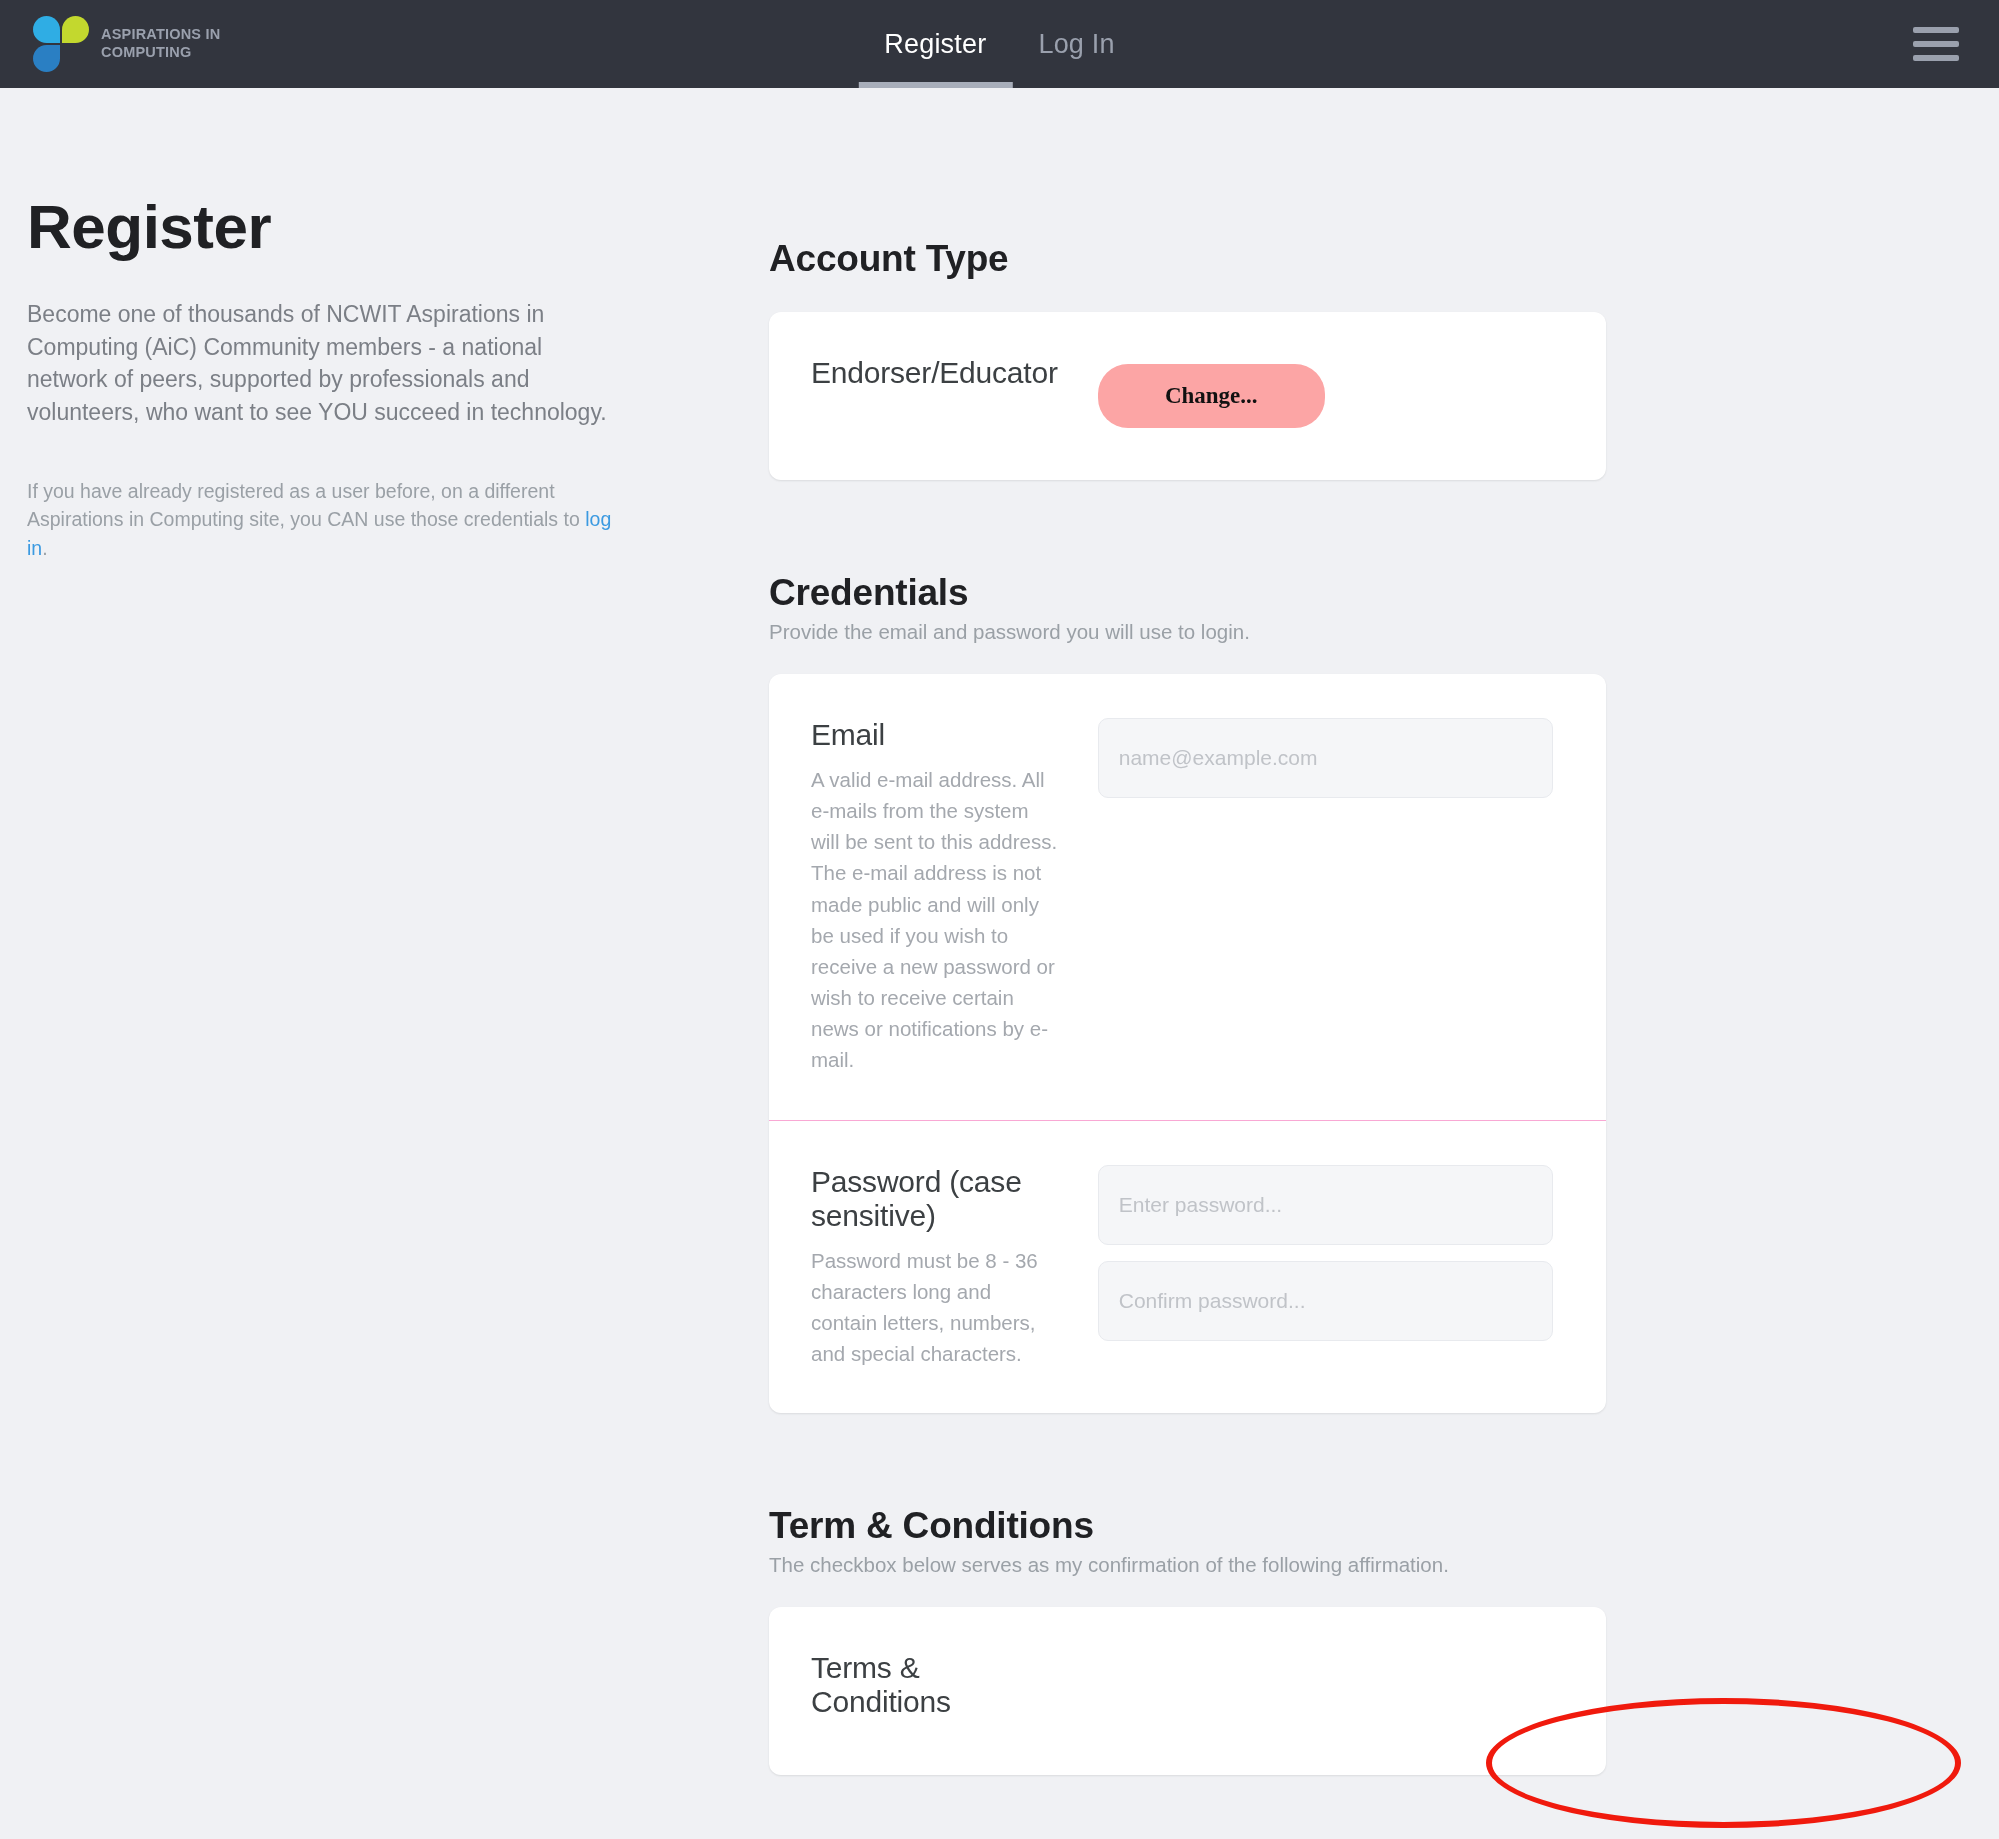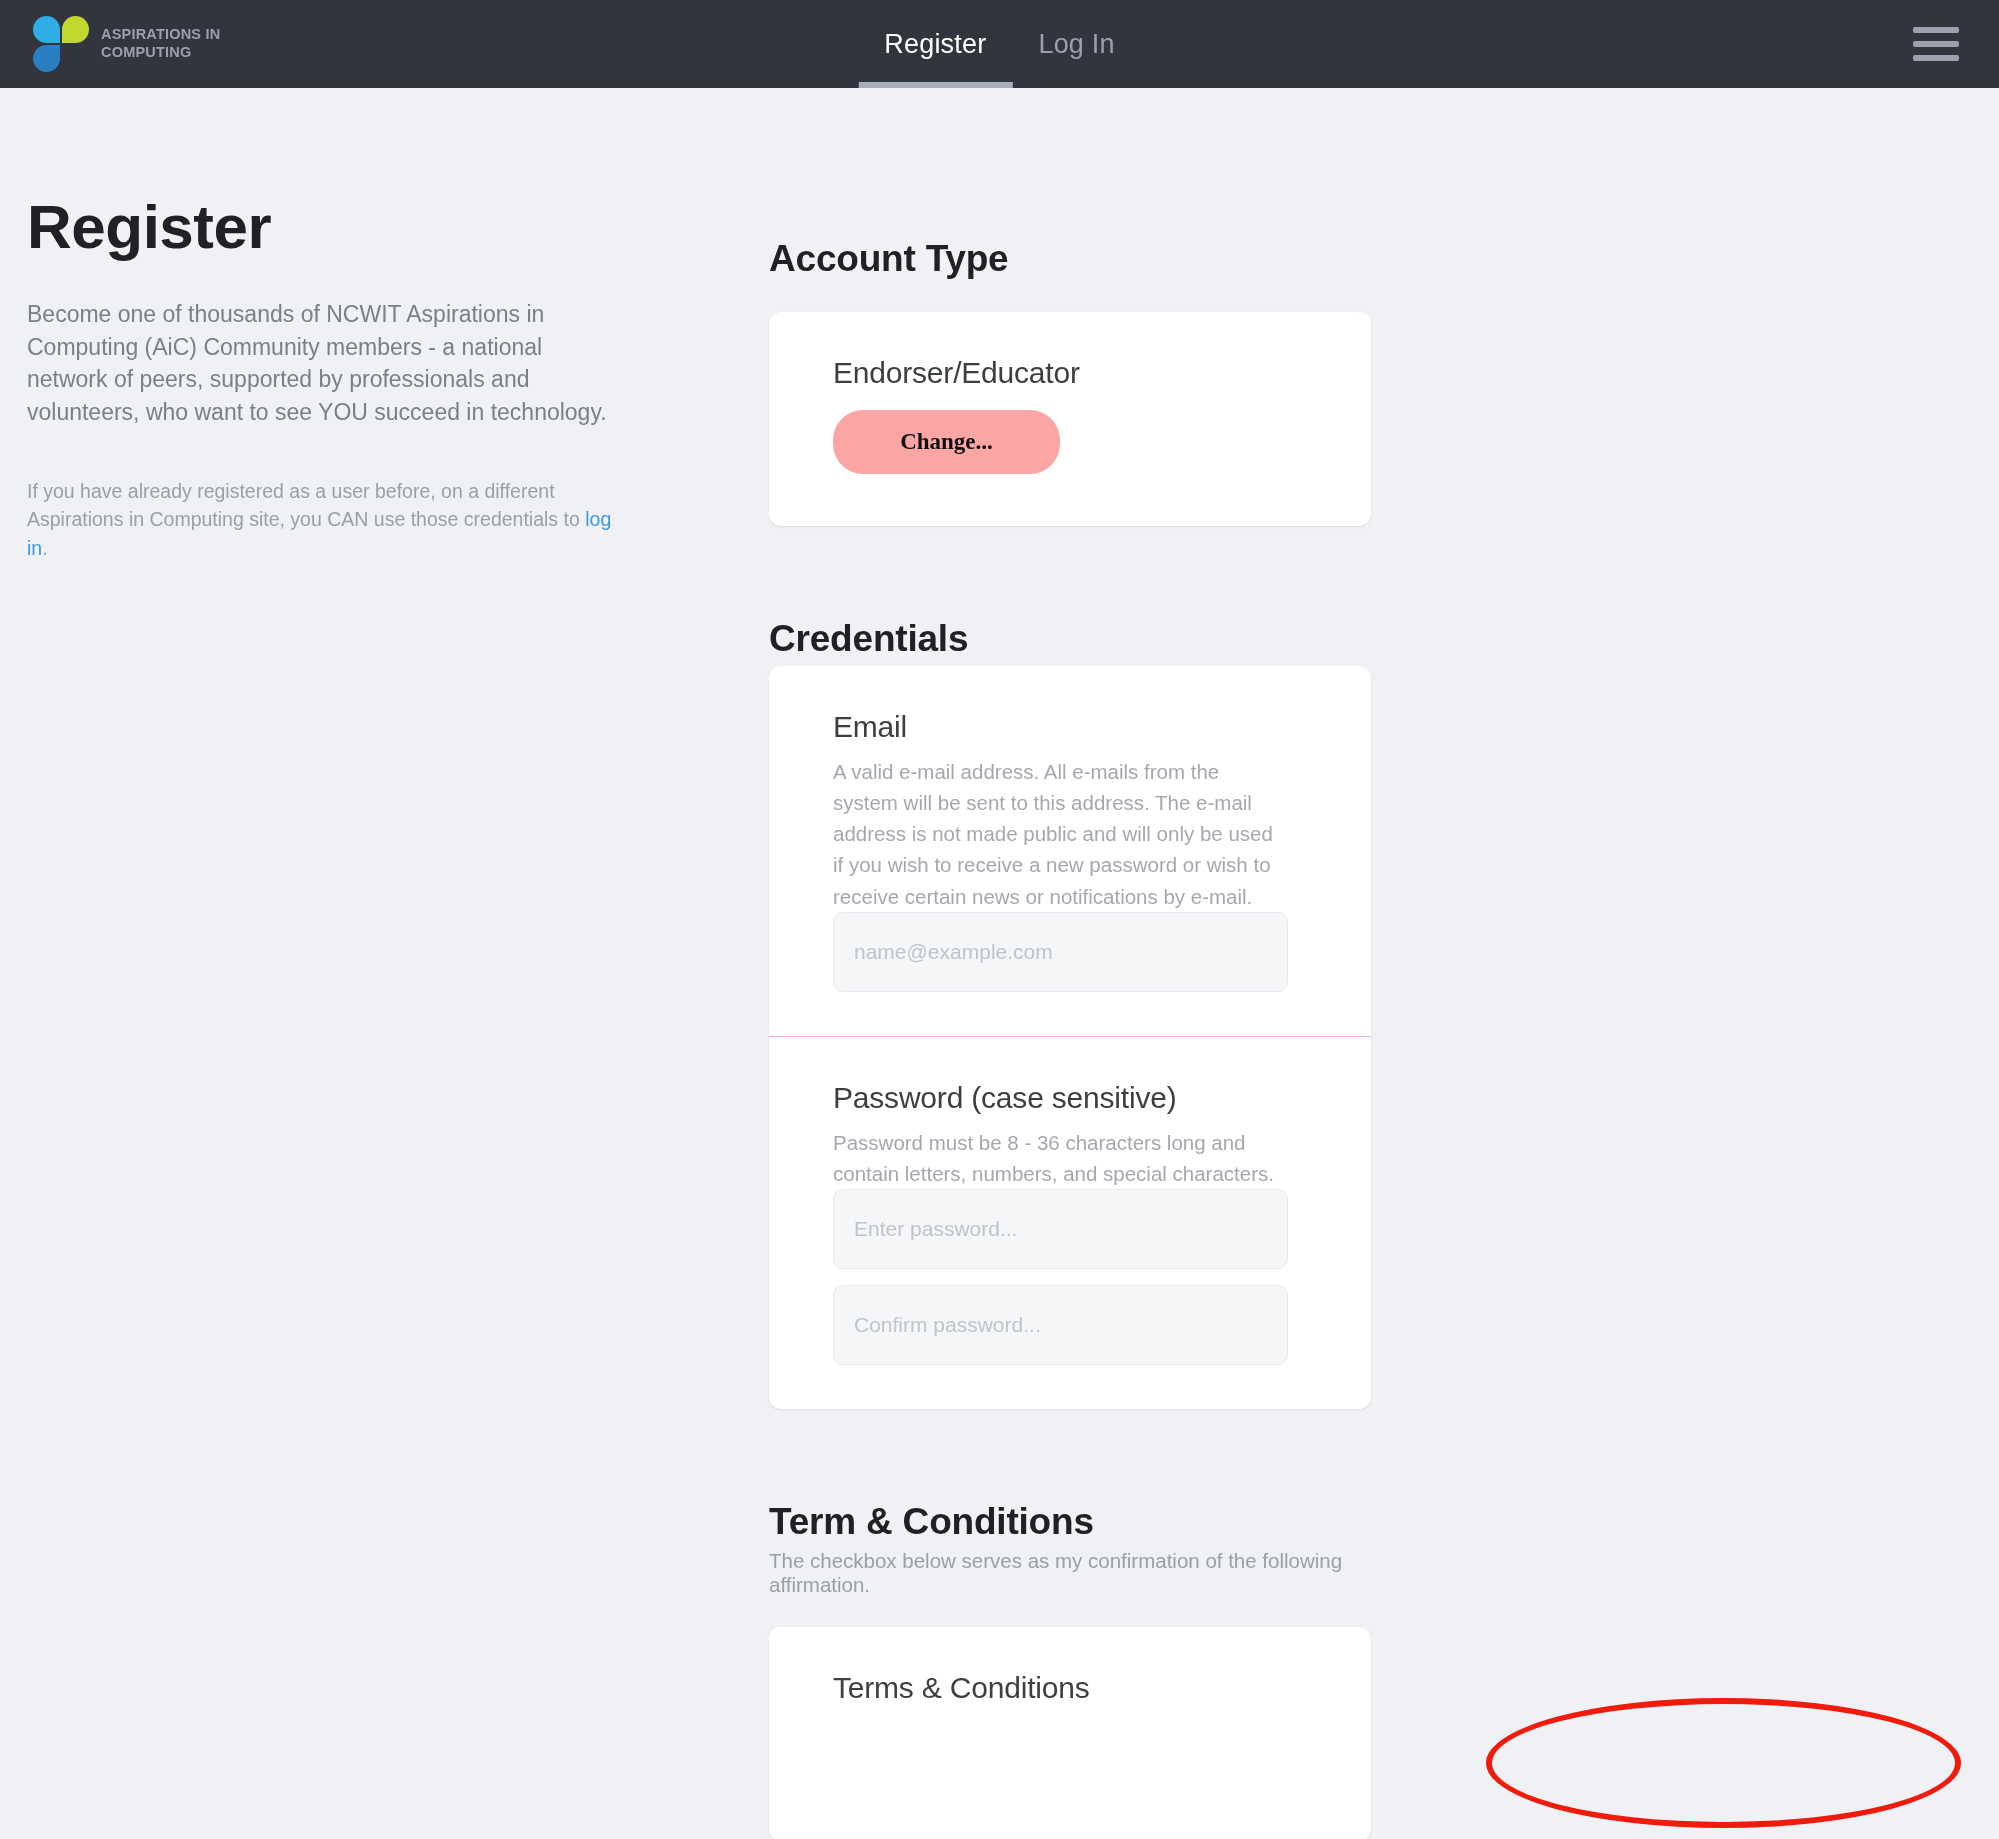--- a/index.html
+++ b/index.html
@@ -153,22 +153,21 @@
   .section-title.no-sub { margin-bottom: 32px; }
 
   .card {
     background: #ffffff;
     border-radius: 12px;
     box-shadow: 0 1px 2px rgba(60,64,67,.12);
   }
   .card-row {
     display: flex;
     align-items: flex-start;
-    padding: 44px 48px 44px 64px;
-    flex-direction: column;
+    padding: 44px 48px 44px 42px;
   }
   .card-row + .card-row { border-top: 1px solid #f9a8d4; }
   .card-main { flex: 1; padding-right: 40px; }
   .card-aside {
     width: 460px;
     flex: none;
     display: flex;
     flex-direction: column;
     justify-content: center;
     align-items: flex-start;
@@ -280,20 +279,21 @@
           </div>
           <div class="card-aside centered">
             <button class="btn btn-change">Change...</button>
           </div>
         </div>
       </div>
     </div>
 
     <div class="section">
       <h2 class="section-title">Credentials</h2>
+      <p class="section-sub">Provide the email and password you will use to login.</p>
 
       <div class="card">
 
         <div class="card-row">
           <div class="card-main">
             <h3 class="field-title">Email</h3>
             <p class="field-desc">A valid e-mail address. All e-mails from the system will be sent to this address. The e-mail address is not made public and will only be used if you wish to receive a new password or wish to receive certain news or notifications by e-mail.</p>
           </div>
           <div class="card-aside">
             <input class="input" type="text" placeholder="name@example.com" style="">

